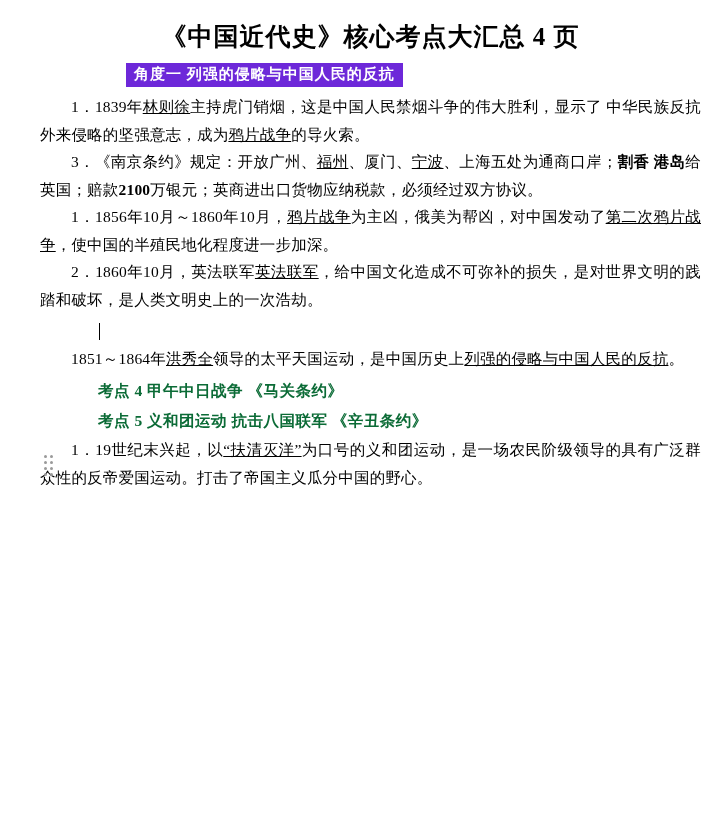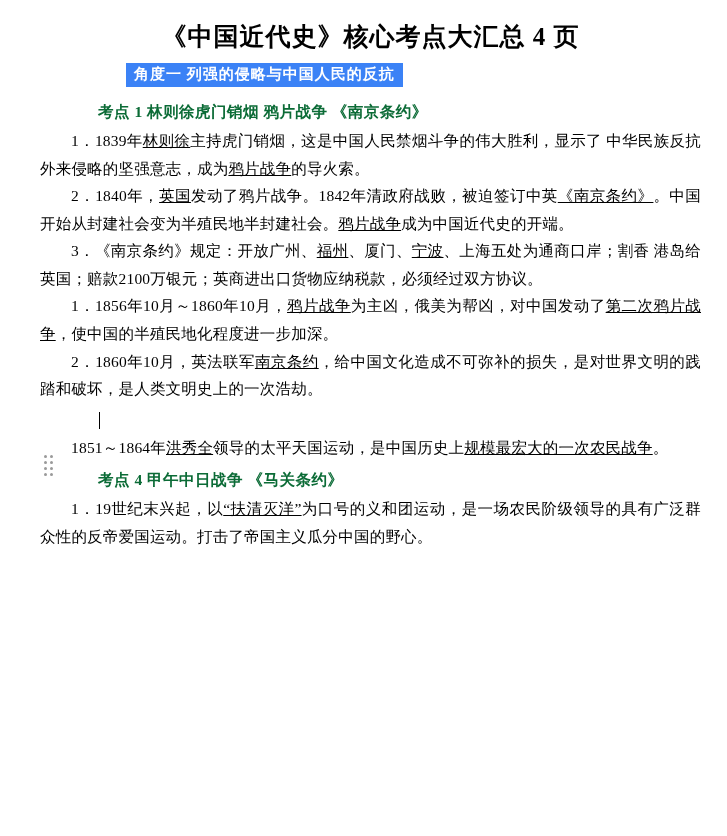--- a/index.html
+++ b/index.html
@@ -45,21 +45,21 @@
     font-family: "Liberation Serif", "DejaVu Serif", serif;
     font-size: 25px;
     font-weight: bold;
     text-align: center;
     letter-spacing: 1px;
     margin: 10px 0 10px 0;
     color: #000;
   }
   .angle-bar {
     display: inline-block;
-    background: #3b82f6;
+    background: #6d28d9;
     color: #ffffff;
     font-size: 15px;
     font-weight: bold;
     padding: 2px 8px 3px 8px;
     margin: 0 0 6px 86px;
     letter-spacing: 1px;
   }
   .kaodian {
     color: #0b6b36;
     font-weight: bold;
@@ -74,21 +74,21 @@
     text-align: justify;
     text-justify: inter-ideograph;
     text-indent: 2em;
     letter-spacing: 0.2px;
   }
   .u {
     text-decoration: underline;
     font-weight: normal;
   }
   .b {
-    font-weight: normal;
+    font-weight: bold;
   }
   .cursor {
     display: inline-block;
     width: 1px;
     height: 17px;
     background: #000;
     vertical-align: -3px;
     margin-left: 1px;
   }
 </style>
@@ -106,32 +106,31 @@
       <i></i>
       <i></i>
       <i></i>
   </div>
 
   <h1 class="doc-title">《中国近代史》核心考点大汇总 4 页</h1>
 
   <div class="angle-bar">角度一  列强的侵略与中国人民的反抗</div>
 
   
-  <div class="kaodian">考点 1  林则徐虎门销烟  鸦片战争 《南京条约》</div>
   <p class="para">1．1839年<span class="u">林则徐</span>主持虎门销烟，这是中国人民禁烟斗争的伟大胜利，显示了 中华民族反抗外来侵略的坚强意志，成为<span class="u">鸦片战争</span>的导火索。</p>
-  <p class="para">2．1840年，<span class="u">英国</span>发动了鸦片战争。1842年清政府战败，被迫签订中英<span class="u">《南京条约》</span>。中国开始从封建社会变为半殖民地半封建社会。<span class="u">鸦片战争</span>成为中国近代史的开端。</p>
   <p class="para">3．《南京条约》规定：开放广州、<span class="u">福州</span>、厦门、<span class="u">宁波</span>、上海五处为通商口岸；<span class="b">割香 港岛</span>给英国；赔款<span class="b">2100</span>万银元；英商进出口货物应纳税款，必须经过双方协议。</p>
 
   
   <p class="para">1．1856年10月～1860年10月，<span class="u">鸦片战争</span>为主凶，俄美为帮凶，对中国发动了<span class="u">第二次鸦片战争</span>，使中国的半殖民地化程度进一步加深。</p>
-  <p class="para">2．1860年10月，英法联军<span class="u">南京条约</span>，给中国文化造成不可弥补的损失，是对世界文明的践踏和破坏，是人类文明史上的一次浩劫。</p>
+  <p class="para">2．1860年10月，英法联军<span class="u">英法联军</span>，给中国文化造成不可弥补的损失，是对世界文明的践踏和破坏，是人类文明史上的一次浩劫。</p>
 
   
   <div class="kaodian"><span class="cursor"></span></div>
-  <p class="para">1851～1864年<span class="u">洪秀全</span>领导的太平天国运动，是中国历史上<span class="u">规模最宏大的一次农民战争</span>。</p>
+  <p class="para">1851～1864年<span class="u">洪秀全</span>领导的太平天国运动，是中国历史上<span class="u">列强的侵略与中国人民的反抗</span>。</p>
 
   
   <div class="kaodian">考点 4  甲午中日战争 《马关条约》</div>
 
   
+  <div class="kaodian">考点 5  义和团运动  抗击八国联军 《辛丑条约》</div>
   <p class="para">1．19世纪末兴起，以<span class="u">“扶清灭洋”</span>为口号的义和团运动，是一场农民阶级领导的具有广泛群众性的反帝爱国运动。打击了帝国主义瓜分中国的野心。</p>
 
 </div>
 
 </body></html>

